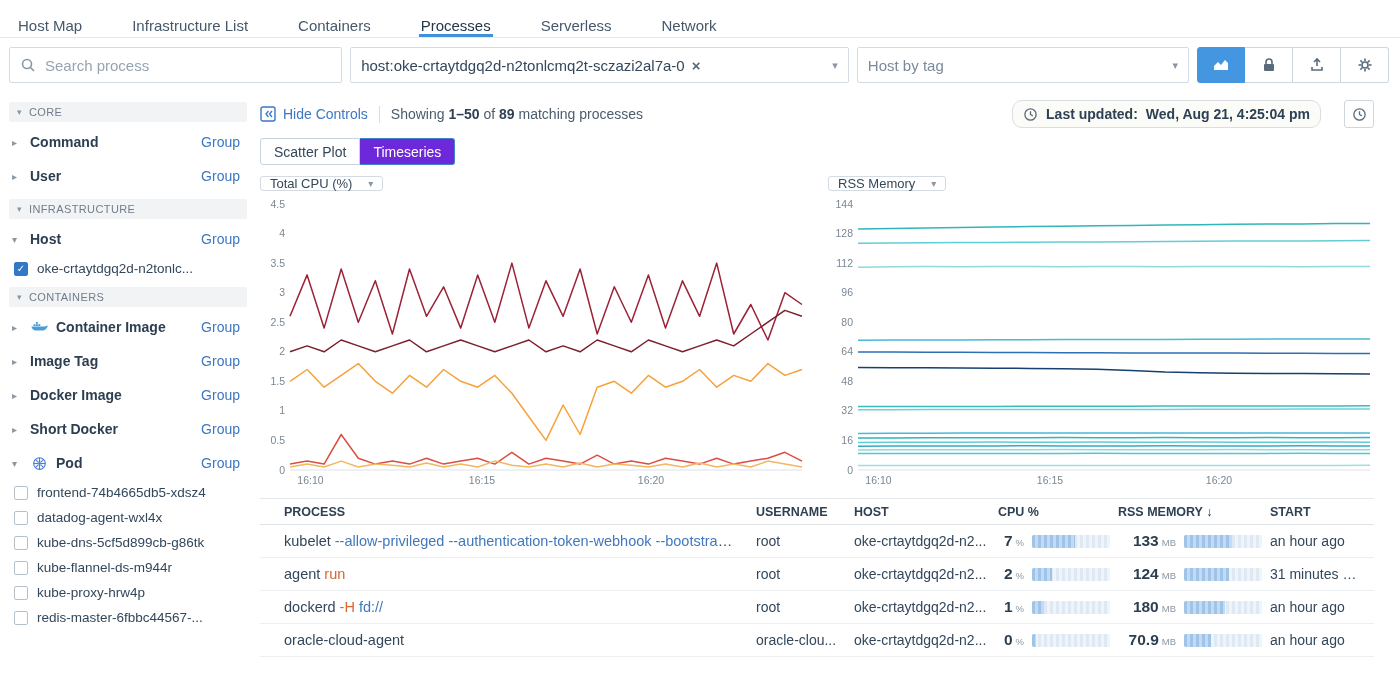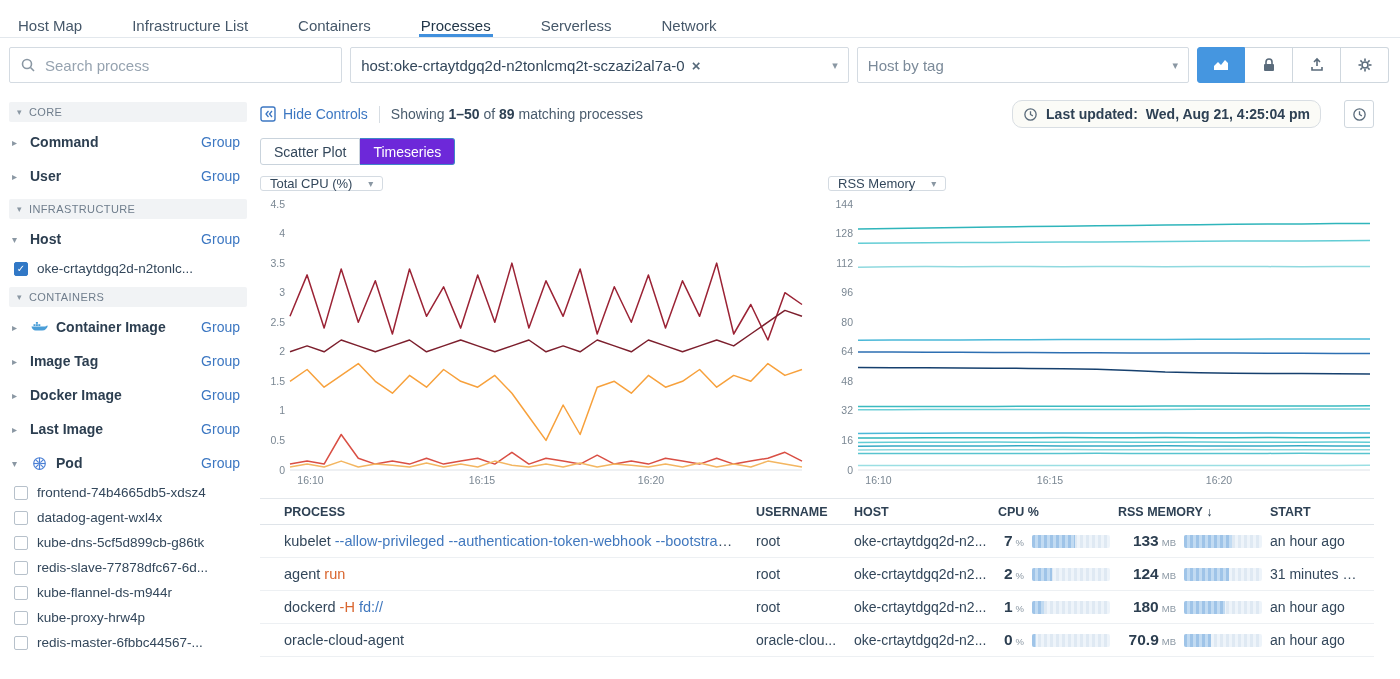--- a/index.html
+++ b/index.html
@@ -237,21 +237,21 @@
           <span class="lbl">Image Tag</span>
           <span class="group-link">Group</span>
         </div>
         <div class="side-item">
           <span class="chev">▸</span>
           <span class="lbl">Docker Image</span>
           <span class="group-link">Group</span>
         </div>
         <div class="side-item">
           <span class="chev">▸</span>
-          <span class="lbl">Last Image</span>
+          <span class="lbl">Short Docker</span>
           <span class="group-link">Group</span>
         </div>
         <div class="side-item">
           <span class="chev">▾</span>
           <span class="side-icon">
             <svg width="15" height="15" viewBox="0 0 16 16">
               <g stroke="#4a7fd4" stroke-width="1.2" fill="none">
                 <circle cx="8" cy="8" r="6.2"></circle>
                 <line x1="8" y1="2" x2="8" y2="6.5"></line>
                 <line x1="8" y1="9.5" x2="8" y2="14"></line>
@@ -272,24 +272,20 @@
           <span class="checkbox"></span>
           <span class="pod-label">frontend-74b4665db5-xdsz4</span>
         </div>
         <div class="side-child">
           <span class="checkbox"></span>
           <span class="pod-label">datadog-agent-wxl4x</span>
         </div>
         <div class="side-child">
           <span class="checkbox"></span>
           <span class="pod-label">kube-dns-5cf5d899cb-g86tk</span>
-        </div>
-        <div class="side-child">
-          <span class="checkbox"></span>
-          <span class="pod-label">redis-slave-77878dfc67-6d...</span>
         </div>
         <div class="side-child">
           <span class="checkbox"></span>
           <span class="pod-label">kube-flannel-ds-m944r</span>
         </div>
         <div class="side-child">
           <span class="checkbox"></span>
           <span class="pod-label">kube-proxy-hrw4p</span>
         </div>
         <div class="side-child">

